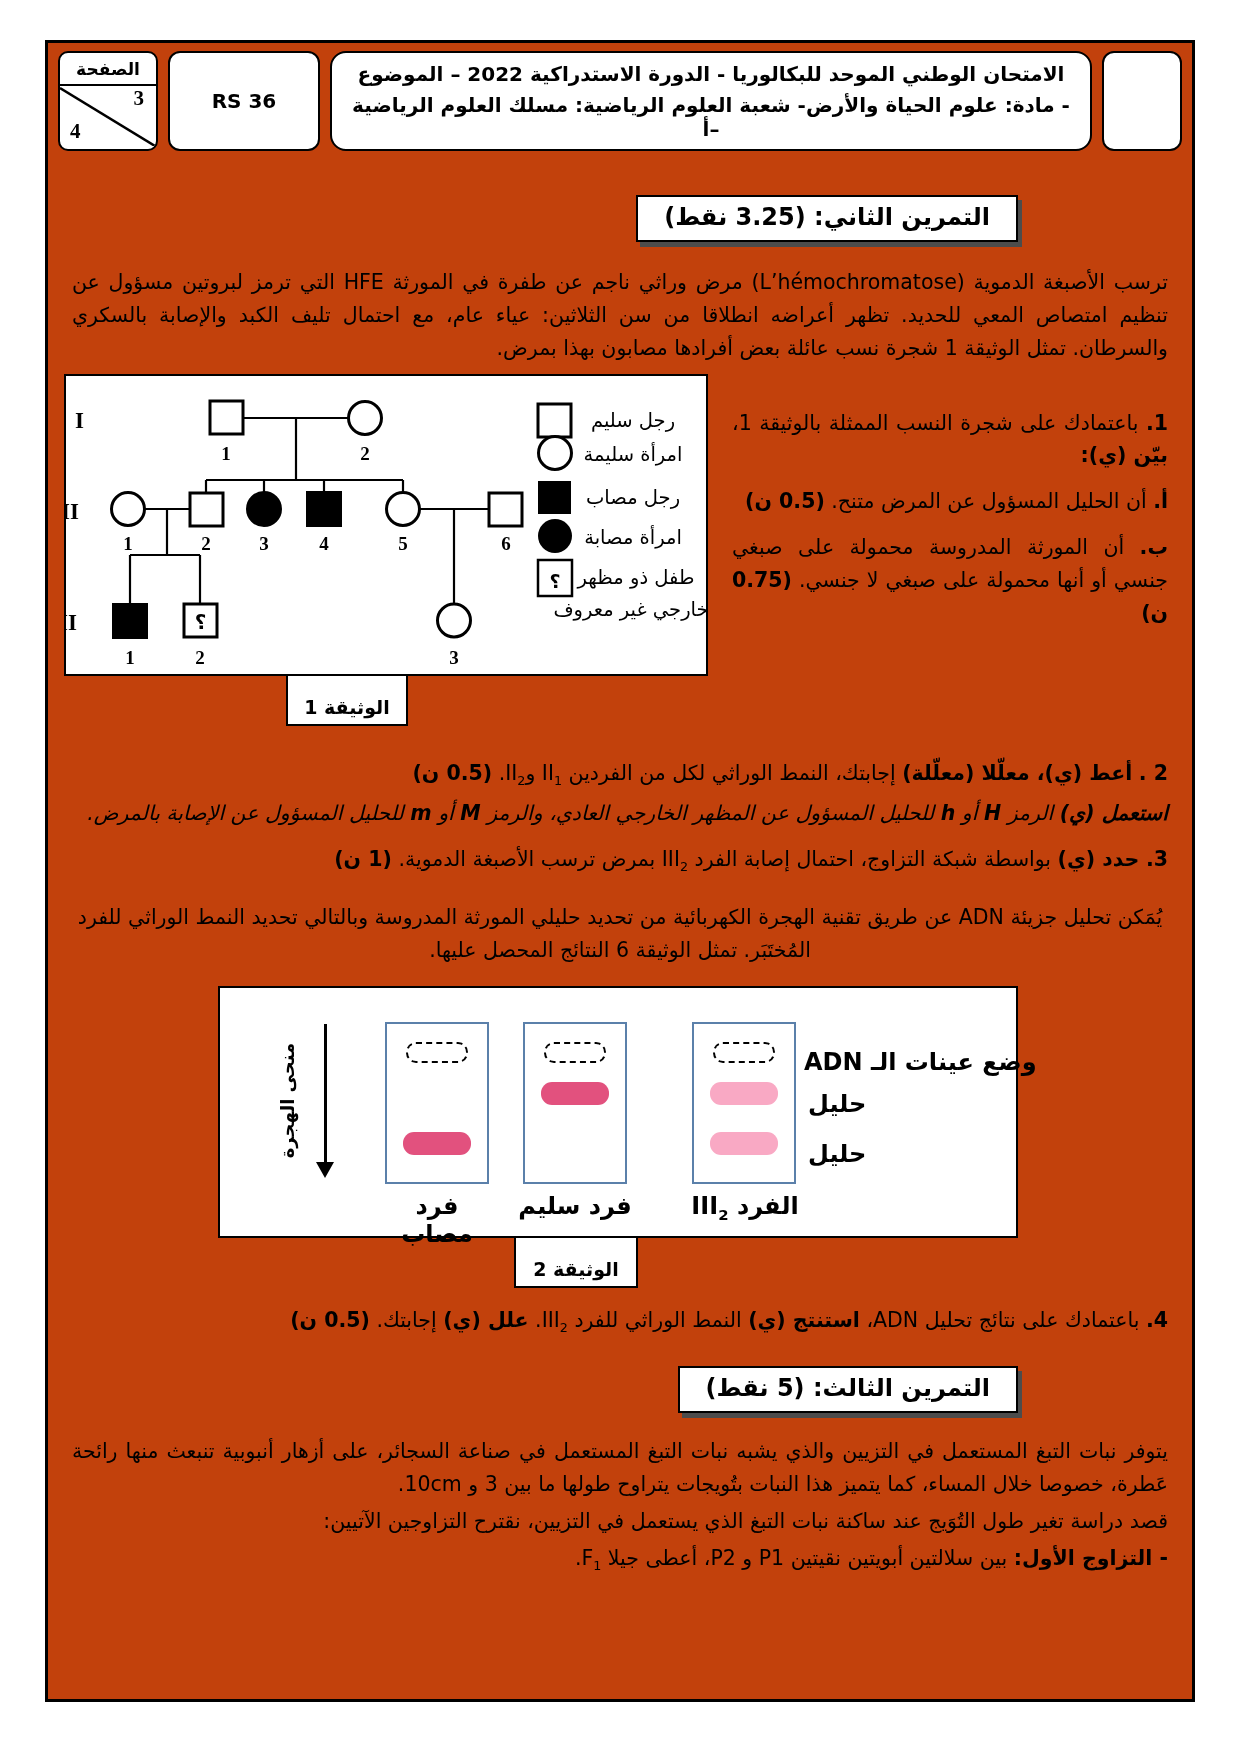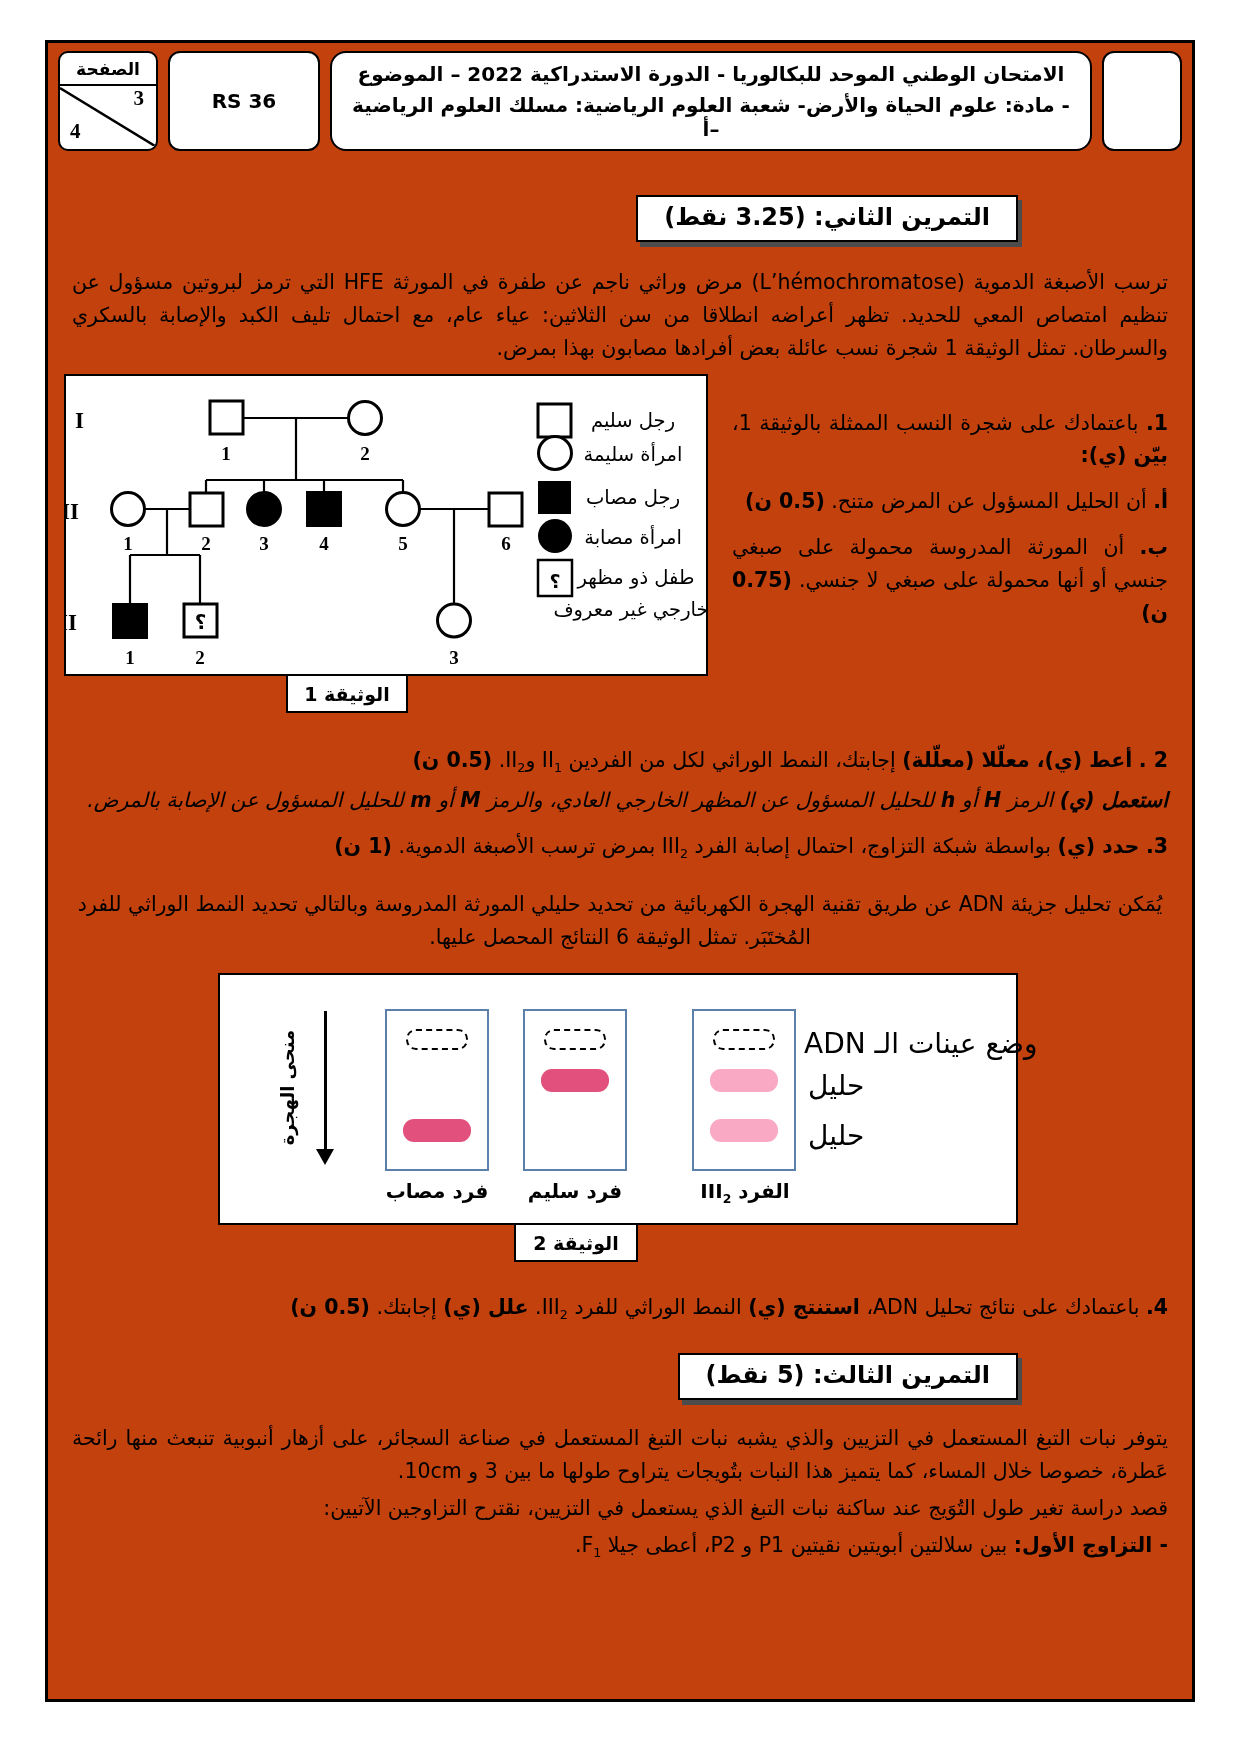--- a/index.html
+++ b/index.html
@@ -35,21 +35,21 @@
   b{font-weight:bold;}
   .note{font-style:italic;line-height:1.6;margin-top:6px;text-align:justify;}
   .note b{font-style:italic;}
   sub{font-size:0.62em;}
   .ind{white-space:nowrap;text-align:center;}
   
   .doc1{float:left;width:646px;margin:8px 24px 2px -10px;}
   .doc1-box{border:2.5px solid #000;width:640px;height:298px;background:#fff;}
   .doc1-box svg{display:block;}
   .doc-label{border:2.2px solid #000;font-weight:bold;font-size:19px;text-align:center;
-             padding:7px 0 6px;background:#fff;box-sizing:border-box;}
+             padding:20px 0 6px;background:#fff;box-sizing:border-box;}
   .doc1 .doc-label{width:122px;margin:-2px 300px 0 auto;}
   .q1block{padding-top:28px;}
   .after-doc1{clear:both;padding-top:16px;}
   
   .doc2{margin:18px auto 0;width:804px;position:relative;padding-bottom:42px;direction:ltr;}
   .doc2-box{width:800px;height:252px;border:2.5px solid #000;position:relative;background:#fff;
             box-sizing:border-box;}
   .mig-text{position:absolute;left:-28px;top:102px;width:190px;transform:rotate(-90deg);
             font-weight:bold;font-size:18px;direction:rtl;text-align:center;white-space:nowrap;}
   .arrow-line{position:absolute;left:104px;top:36px;width:3px;height:140px;background:#000;}
@@ -58,25 +58,25 @@
               border-top:16px solid #000;}
   .lane{position:absolute;top:34px;height:162px;width:104px;border:2.5px solid var(--lane-border,#5b80aa);
         box-sizing:border-box;background:#fff;}
   .lane1{left:165px;} .lane2{left:303px;} .lane3{left:472px;}
   .well{position:absolute;top:18px;left:50%;transform:translateX(-50%);width:62px;height:21px;
         border:2.2px dashed #000;border-radius:10px;box-sizing:border-box;}
   .band{position:absolute;left:50%;transform:translateX(-50%);width:68px;height:23px;border-radius:11px;}
   .band.mid{top:58px;} .band.low{top:108px;}
   .band-dark{background:var(--band-dark,#e2517e);}
   .band-light{background:var(--band-light,#f9a9c4);}
-  .side-label{position:absolute;font-weight:normal;font-size:28px;direction:rtl;white-space:nowrap;}
+  .side-label{position:absolute;font-weight:bold;font-size:24px;direction:rtl;white-space:nowrap;margin-top:8px;}
   .wells-label{left:584px;top:52px;}
   .allele1{left:588px;top:94px;}
   .allele2{left:588px;top:144px;}
-  .cap{position:absolute;top:204px;font-weight:bold;font-size:20px;text-align:center;direction:rtl;}
+  .cap{position:absolute;top:204px;font-weight:bold;font-size:24px;text-align:center;direction:rtl;}
   .cap1{left:160px;width:114px;} .cap2{left:298px;width:114px;} .cap3{left:452px;width:146px;}
   .doc2 .doc-label{position:absolute;left:296px;top:250px;width:124px;}
   .ex3-block .par{margin-top:22px;}
   .line2{margin-top:4px;}
 </style>
 </head>
 <body>
 
 <div class="frame">
 

